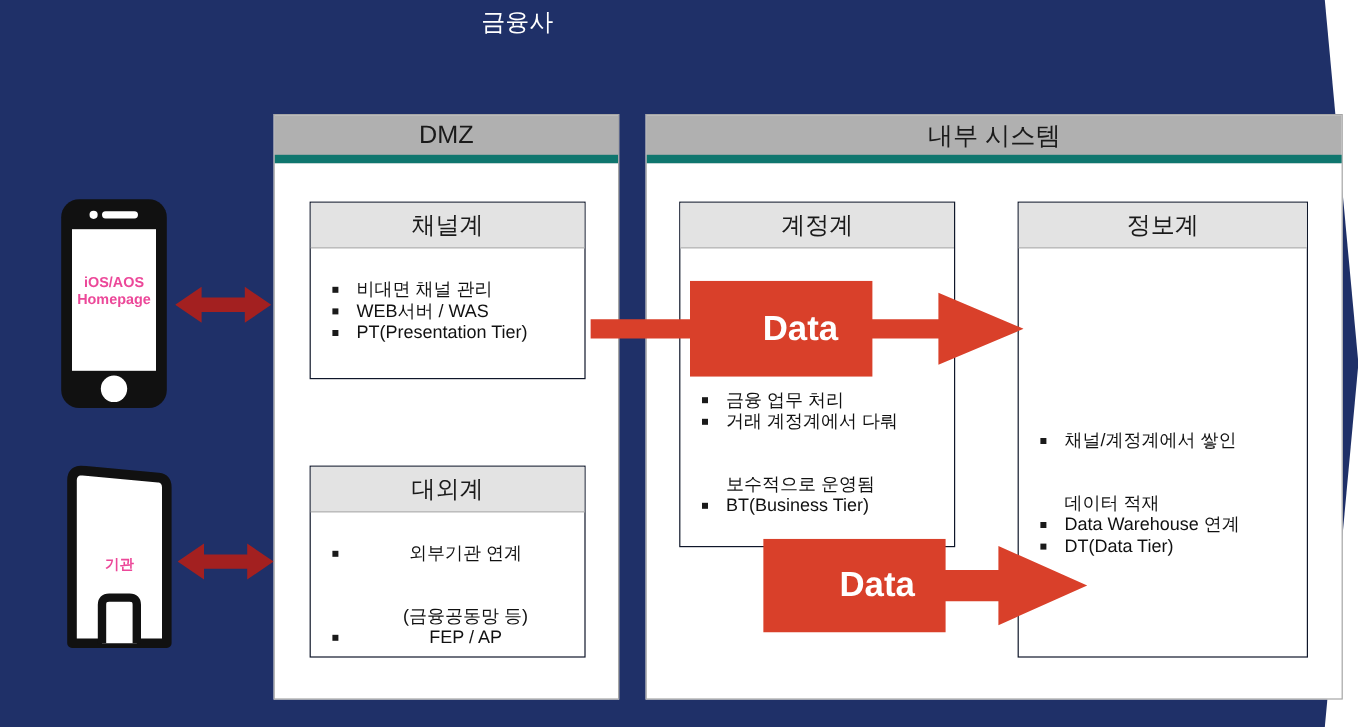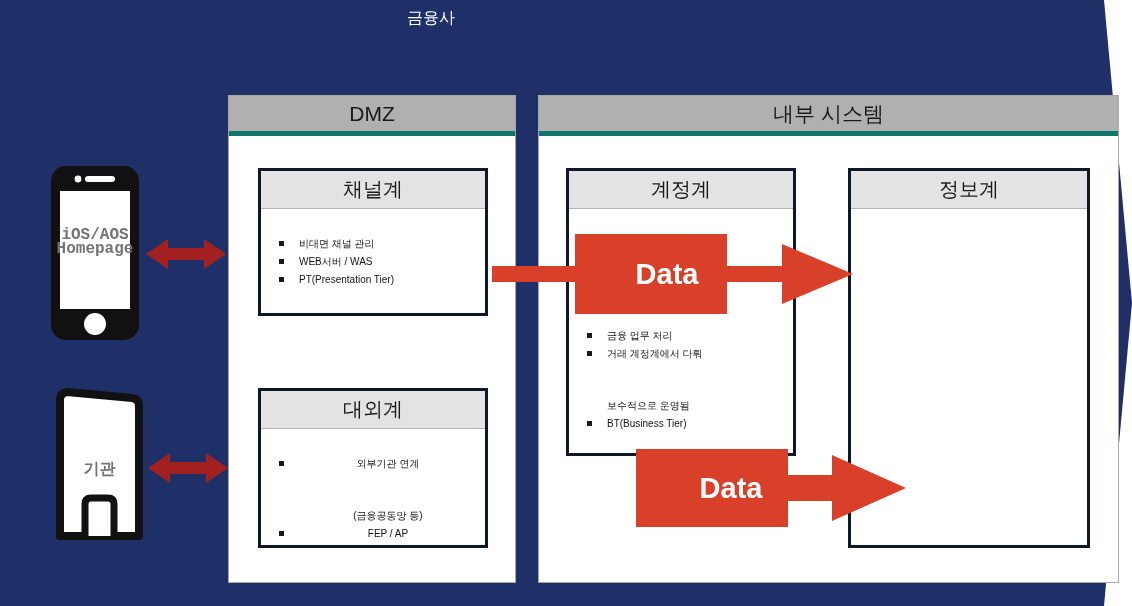--- a/index.html
+++ b/index.html
@@ -23,50 +23,50 @@
   }
   #banner-finance .arrowshape{
     position:absolute;left:0;top:0;width:100%;height:100%;
     background:#1f3068;
     -webkit-clip-path:polygon(0 0, calc(100% - 28px) 0, 100% 50%, calc(100% - 28px) 100%, 0 100%);
     clip-path:polygon(0 0, calc(100% - 28px) 0, 100% 50%, calc(100% - 28px) 100%, 0 100%);
   }
   #banner-finance .blabel{
     position:absolute;left:0;top:0;width:862px;height:36px;
     display:flex;align-items:center;justify-content:center;
-    color:#fff;font-size:16px;
+    color:#fff;font-size:20px;
   }
 
   
   .zone{position:absolute;border:1px solid #a6a6a6;background:#ffffff;box-sizing:border-box;}
   #zone-dmz{left:228px;top:95px;width:288px;height:488px;}
   #zone-internal{left:538px;top:95px;width:581px;height:488px;}
   .zone-head{
     position:absolute;left:0;top:0;right:0;height:40px;
-    background:#b0b0b0;border-bottom:5px solid #0f766e;
+    background:#b0b0b0;border-bottom:7px solid #0f766e;
     display:flex;align-items:center;justify-content:center;
     font-size:21px;color:#1a1a1a;box-sizing:border-box;
   }
 
   
-  .card{position:absolute;border:3px solid #0f172a;background:#ffffff;box-sizing:border-box;}
+  .card{position:absolute;border:1px solid #0f172a;background:#ffffff;box-sizing:border-box;}
   .card-head{
     position:absolute;left:0;top:0;right:0;height:38px;
     background:#e3e3e3;border-bottom:1px solid #b3b3b3;
     display:flex;align-items:center;justify-content:center;
     font-size:20px;color:#1a1a1a;box-sizing:border-box;
   }
   .card-body{position:absolute;left:0;right:0;top:38px;bottom:0;}
   ul.blist{
     list-style:none;margin:0;padding:0;
     position:absolute;left:14px;right:8px;
   }
   ul.blist li{
     position:relative;padding-left:24px;margin-bottom:1px;
-    font-size:10px;line-height:17px;color:#111111;
+    font-size:15px;line-height:17px;color:#111111;
   }
   ul.blist li:before{
     content:"";position:absolute;left:4px;top:6px;
     width:5px;height:5px;background:#1a1a1a;
   }
   ul.blist li.nobullet{padding-left:24px;margin-top:35px;}
   ul.blist li.nobullet:before{display:none;}
 
   #card-channel{left:258px;top:168px;width:230px;height:148px;}
   #card-channel .blist{top:26px;}
@@ -74,22 +74,22 @@
   #card-external .blist{top:26px;text-align:center;}
   #card-account{left:566px;top:168px;width:230px;height:288px;}
   #card-account .blist{top:118px;}
   #card-info{left:848px;top:168px;width:242px;height:380px;}
   #card-info .blist{top:152px;}
 
   
   #phone-icon{position:absolute;left:49px;top:164px;width:92px;height:178px;}
   #bank-icon{position:absolute;left:52px;top:388px;width:95px;height:152px;}
   .dev-label{
-    position:absolute;text-align:center;font-size:16px;line-height:14px;
-    font-weight:bold;color:#737373;font-family:Liberation Mono, monospace;
+    position:absolute;text-align:center;font-size:12px;line-height:14px;
+    font-weight:bold;color:#ec4899;
   }
   #phone-label{left:49px;top:228px;width:92px;}
   #bank-label{left:52px;top:450px;width:95px;margin-top:13px;}
 
   
   .biarrow{position:absolute;}
 
   
   .dataflow{position:absolute;margin-top:21px;}
   .df-text{
@@ -152,20 +152,28 @@
         <li>금융 업무 처리</li>
         <li>거래 계정계에서 다뤄</li>
         <li class="nobullet">보수적으로 운영됨</li>
         <li>BT(Business Tier)</li>
       </ul>
     </div>
   </div>
 
   <div class="card" id="card-info">
     <div class="card-head">정보계</div>
+    <div class="card-body">
+      <ul class="blist">
+        <li>채널/계정계에서 쌓인</li>
+        <li class="nobullet">데이터 적재</li>
+        <li>Data Warehouse 연계</li>
+        <li>DT(Data Tier)</li>
+      </ul>
+    </div>
   </div>
 
   <svg id="phone-icon" viewBox="0 0 92 178">
     <rect x="2" y="2" width="88" height="174" rx="15" ry="15" fill="#111111"></rect>
     <rect x="11" y="27" width="70" height="118" fill="#ffffff"></rect>
     <rect x="36" y="12" width="30" height="6" rx="3" ry="3" fill="#ffffff"></rect>
     <circle cx="29" cy="15" r="3.4" fill="#ffffff"></circle>
     <circle cx="46" cy="160" r="11" fill="#ffffff"></circle>
   </svg>
   <div class="dev-label" id="phone-label">

